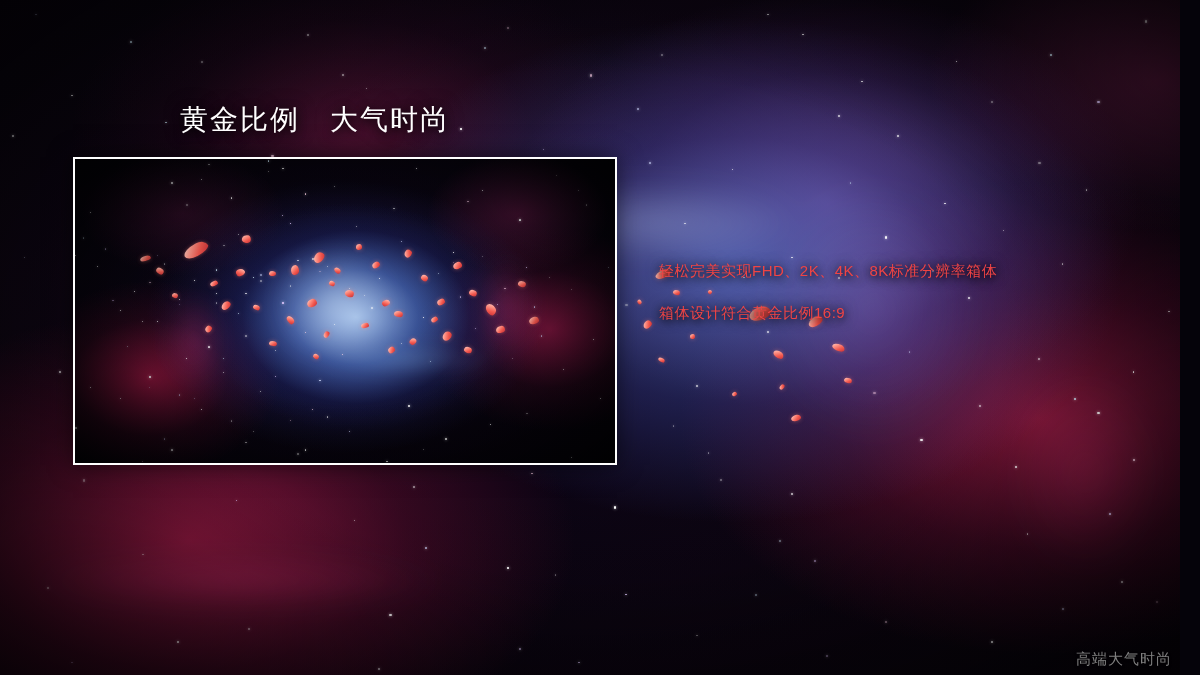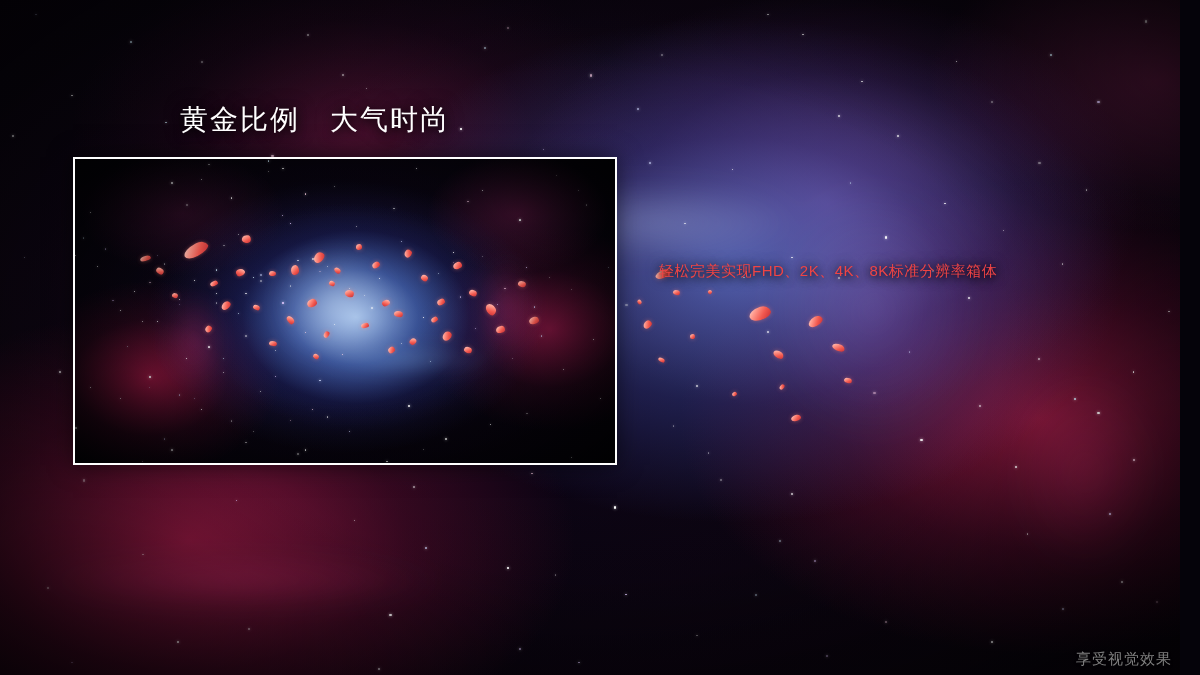--- a/index.html
+++ b/index.html
@@ -413,17 +413,18 @@
           <span class="petal" style="left:48%;top:36%;width:7px;height:5px;transform:rotate(48deg)"></span>
         </div>
       <div class="frame-vig"></div>
     </div>
   </div>
 
   <div id="title">黄金比例　大气时尚</div>
 
   <div id="body-text">
     <div class="line">轻松完美实现FHD、2K、4K、8K标准分辨率箱体</div>
+    <div class="line">箱体设计符合黄金比例16:9</div>
   </div>
 
-  <div id="watermark">享受视觉效果</div>
+  <div id="watermark">高端大气时尚</div>
 
 </div>
 
 </body></html>

